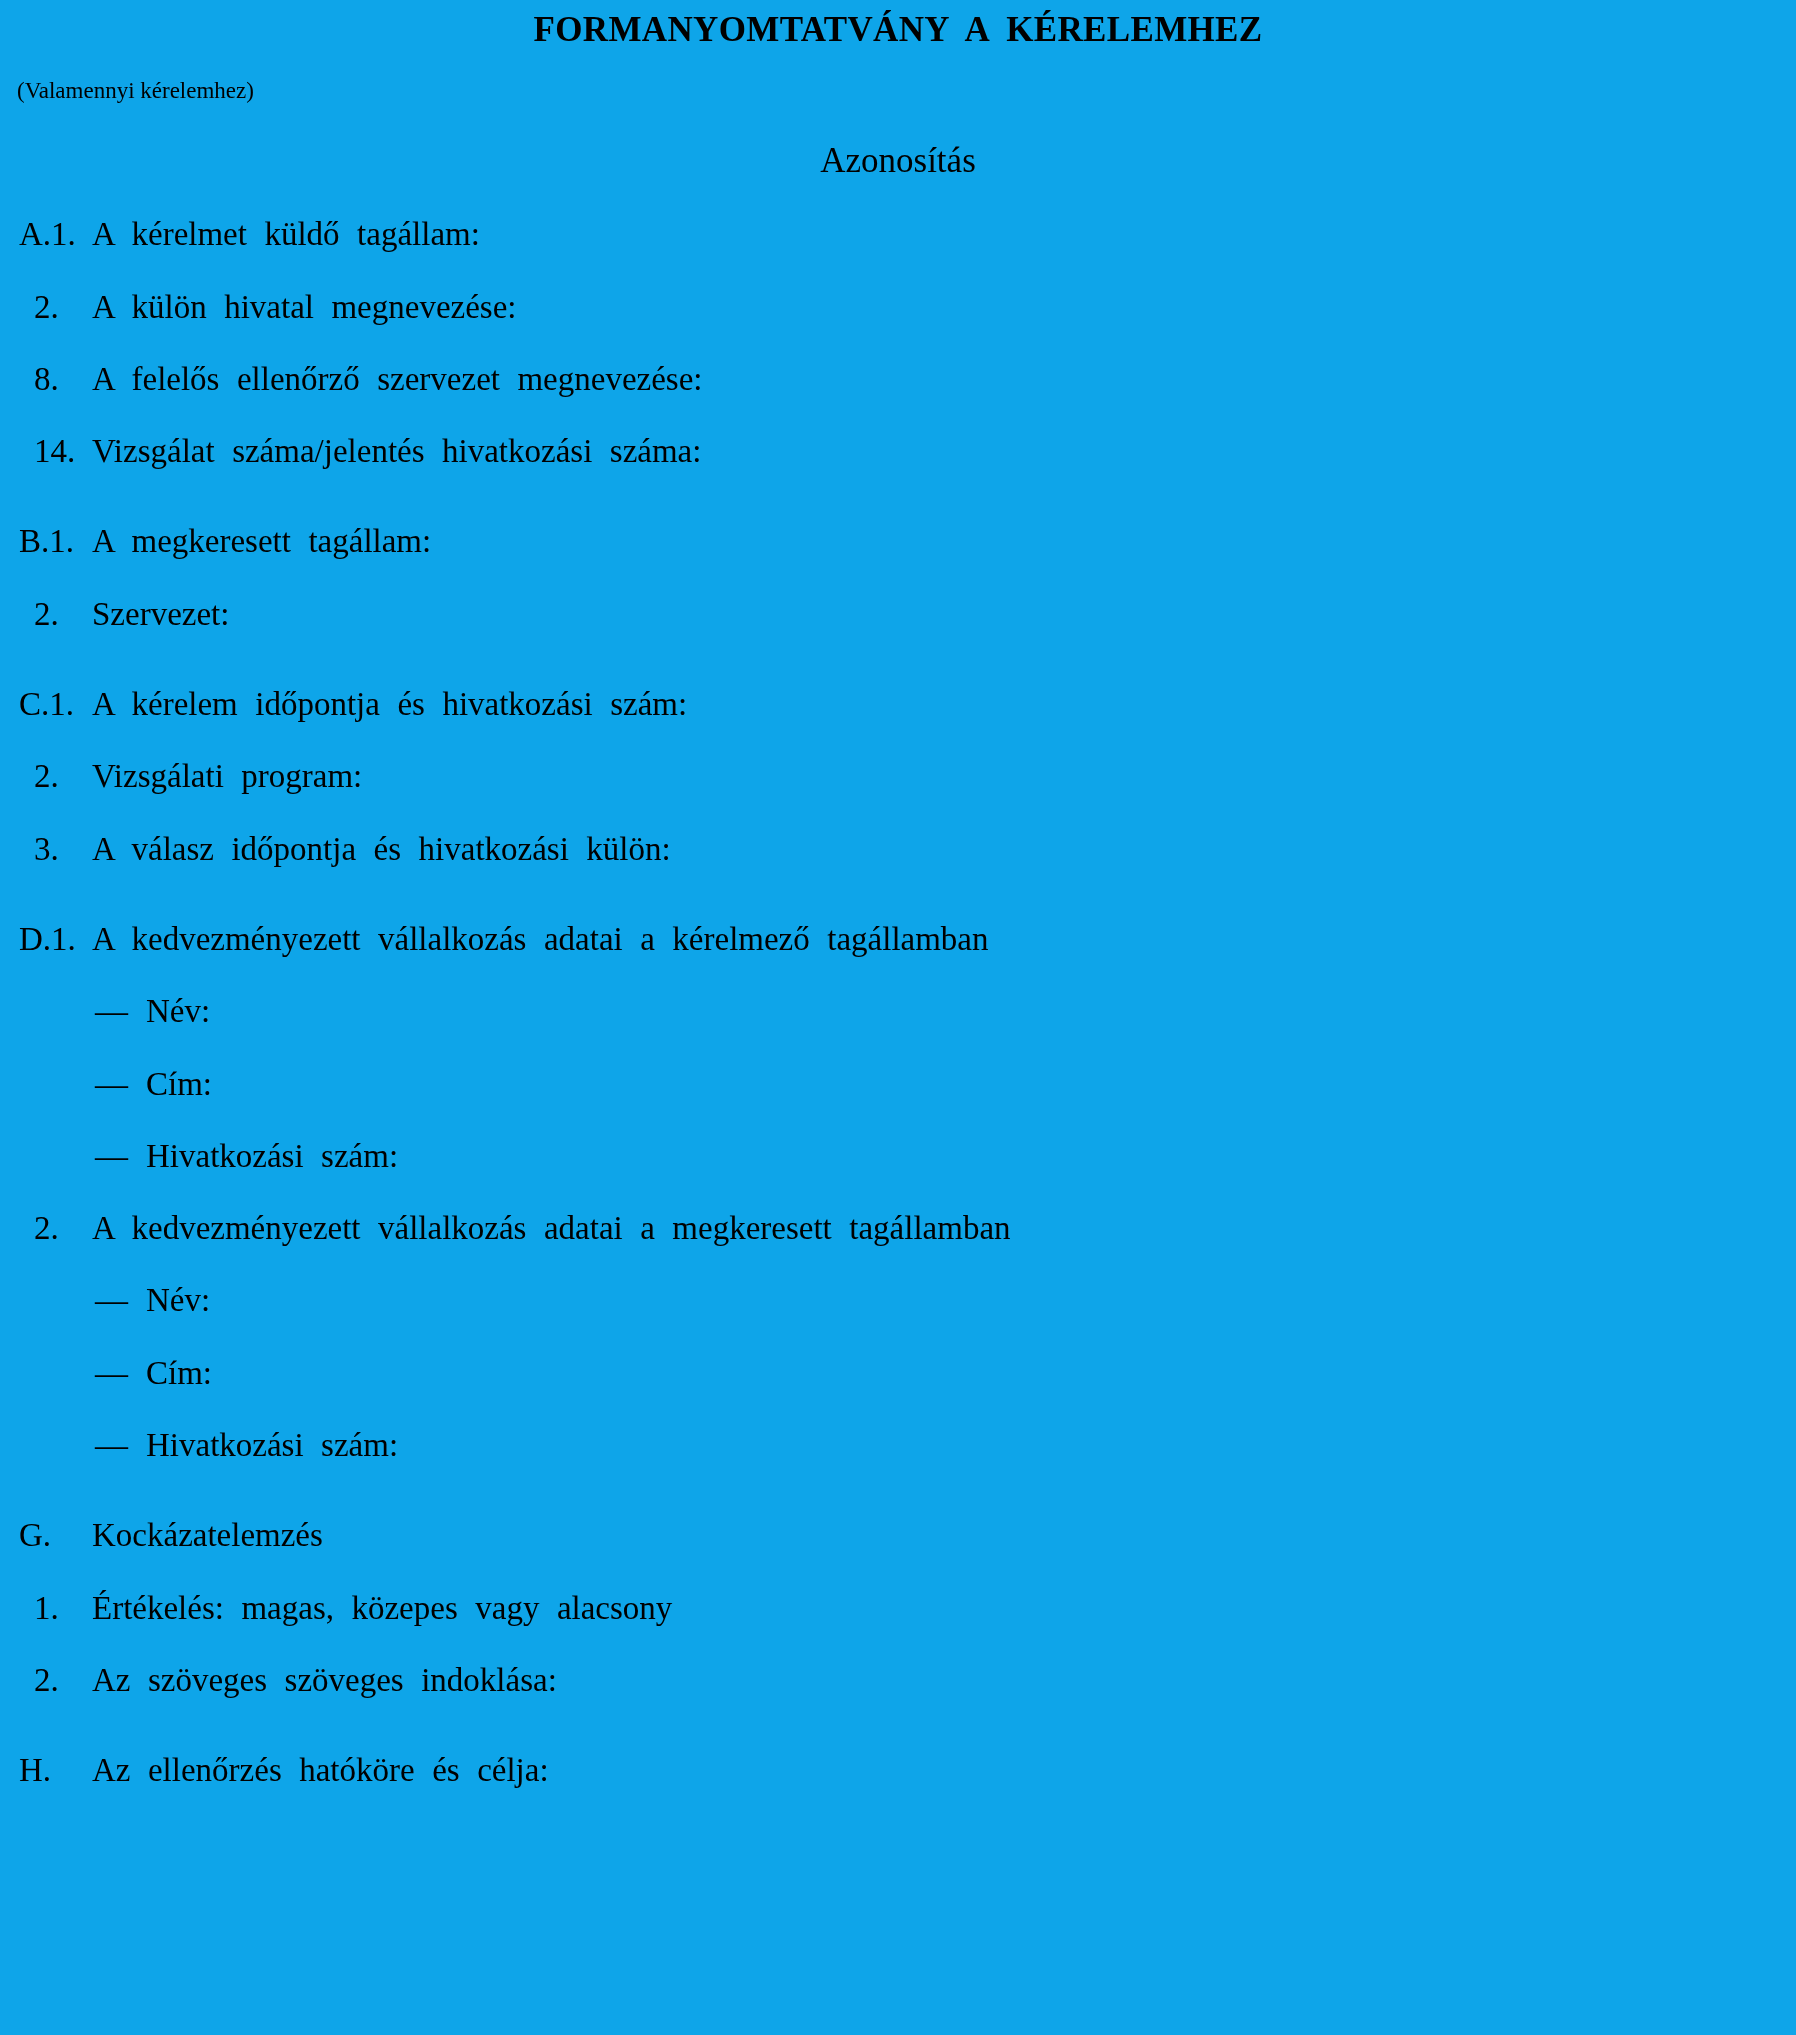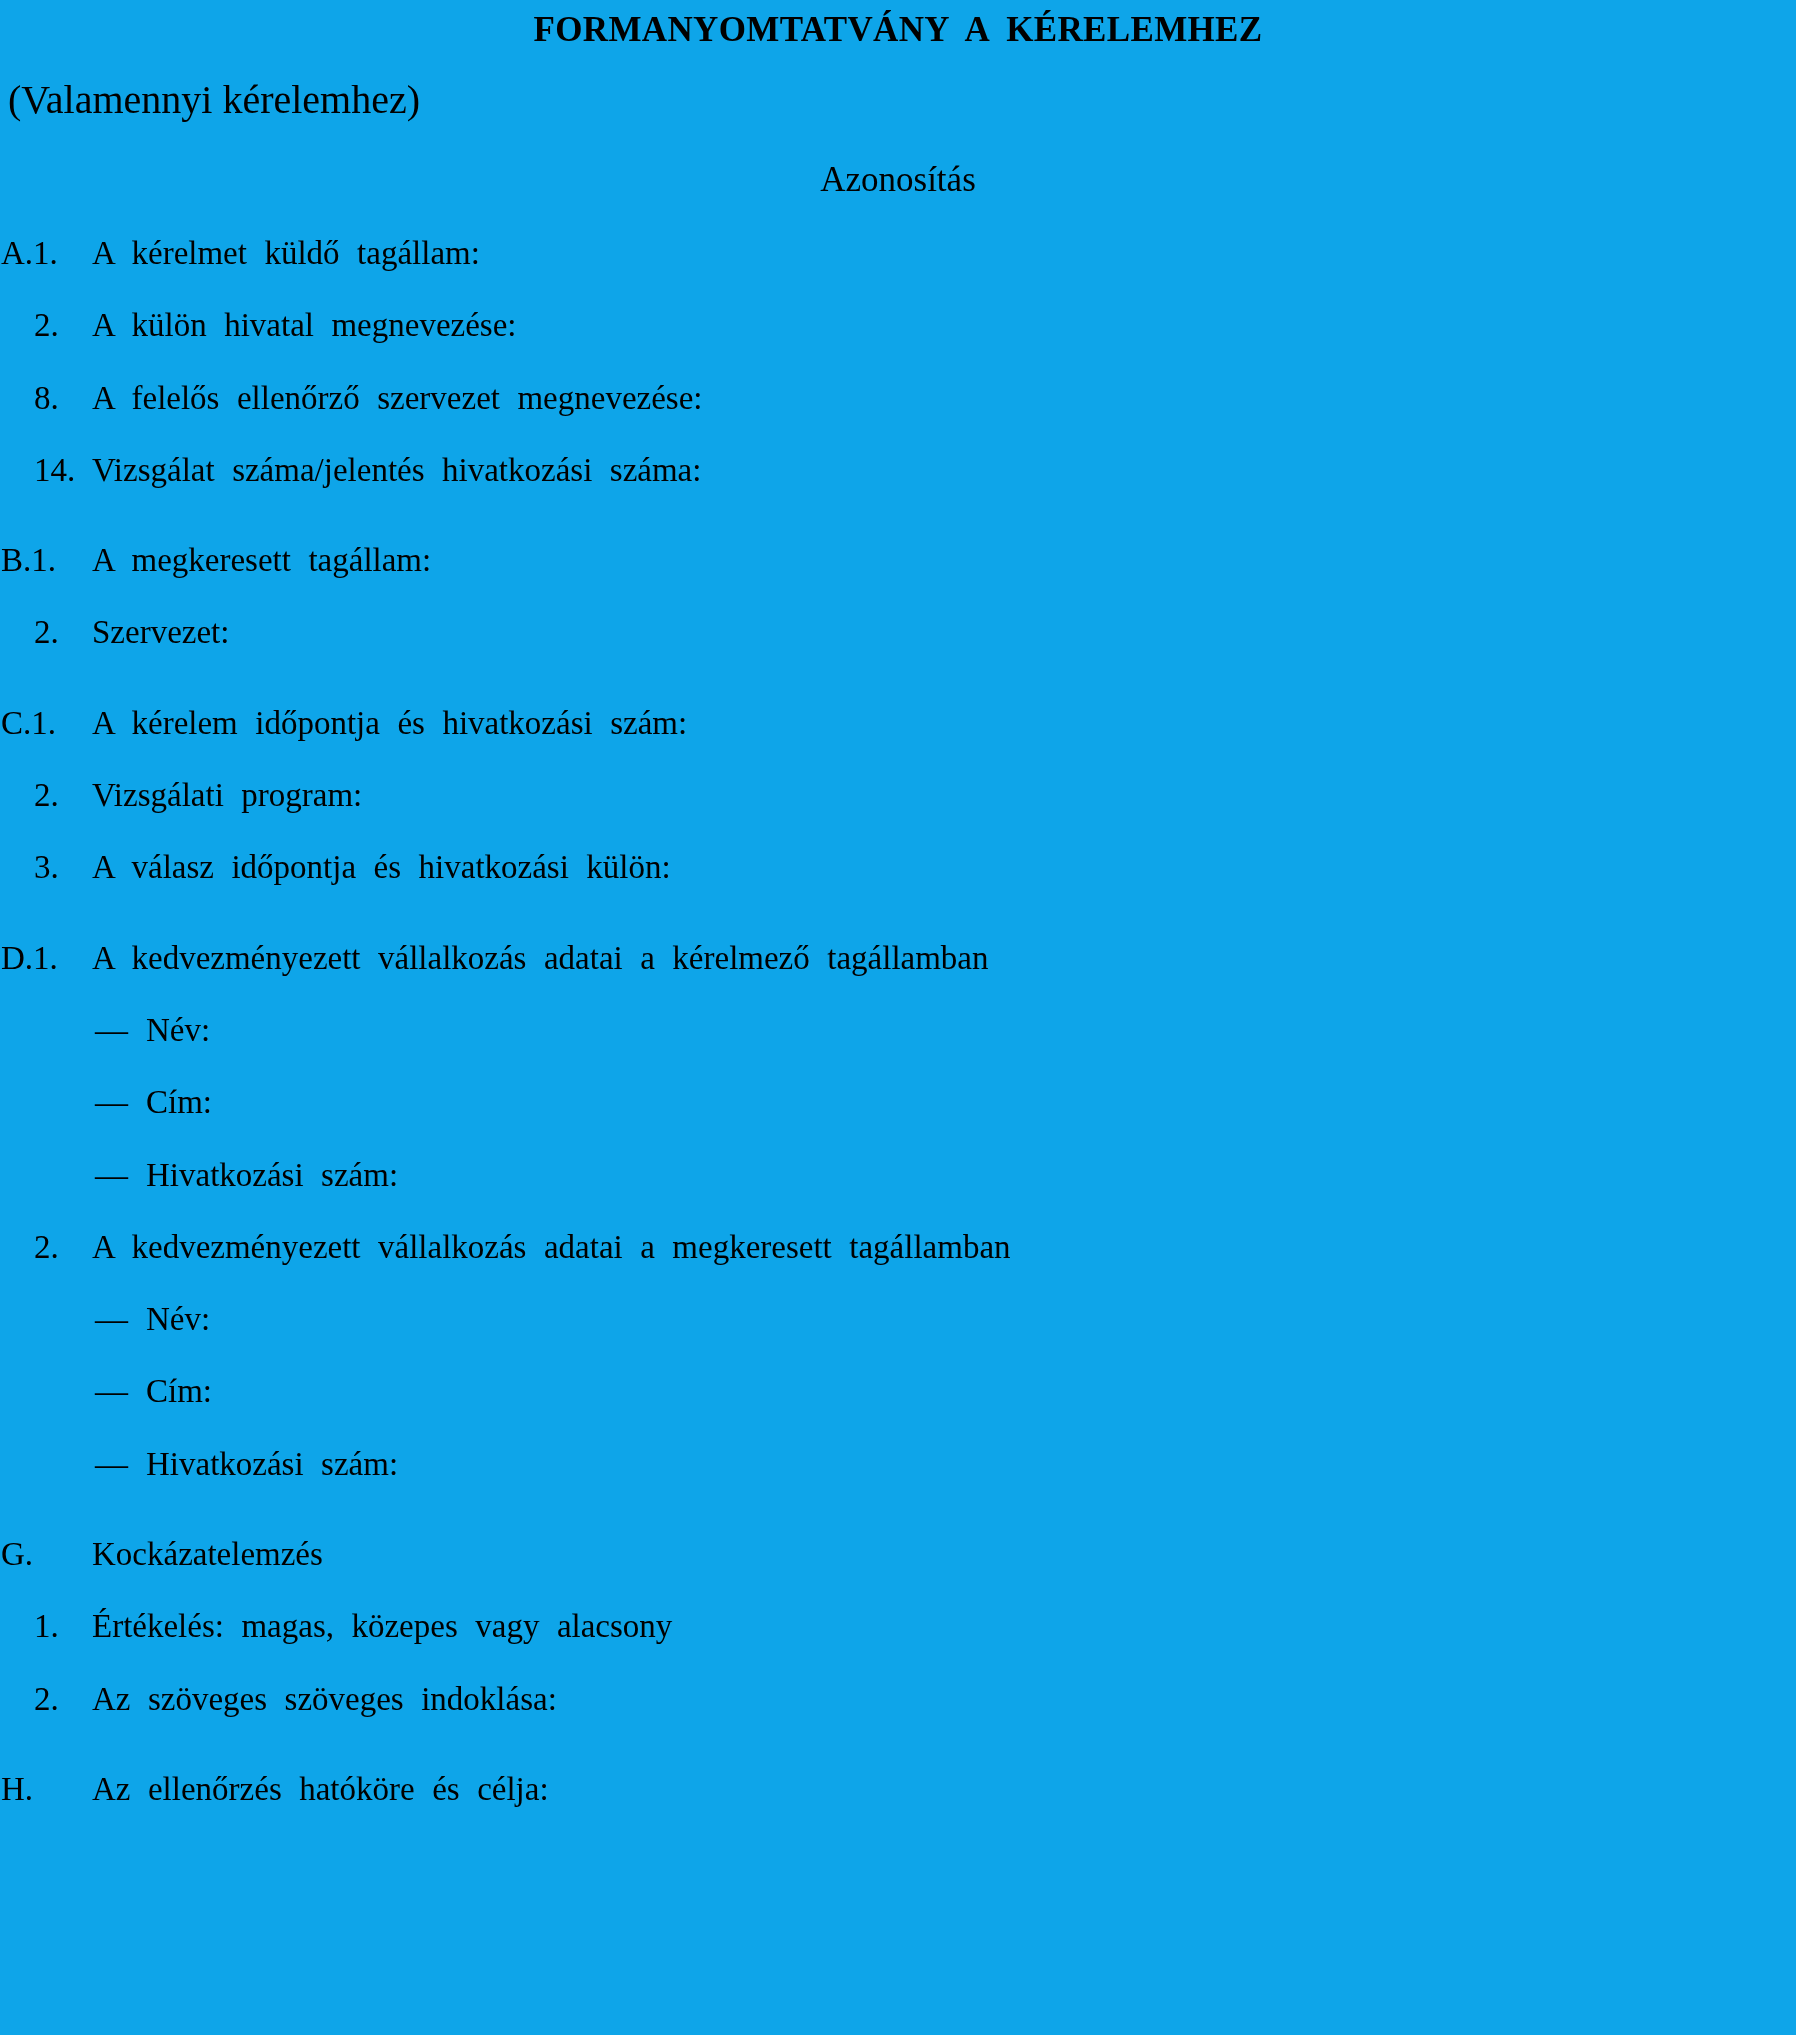--- a/index.html
+++ b/index.html
@@ -21,24 +21,24 @@
   .title {
     text-align: center;
     font-weight: bold;
     font-size: 35px;
     line-height: 1.1;
     margin: 0 0 28px 0;
     letter-spacing: 0.01em;
     word-spacing: 0.25em;
   }
   .subtitle {
-    font-size: 40px;
+    font-size: 23px;
     line-height: 1.1;
     margin: 0 0 39px 0;
-    padding-left: 8px;
+    padding-left: 17px;
   }
   .heading {
     text-align: center;
     font-weight: normal;
     font-size: 35px;
     line-height: 1.1;
     margin: 0 0 36px 0;
   }
   .section {
     margin-bottom: 54px;
@@ -46,21 +46,21 @@
   .row {
     display: flex;
     font-size: 33px;
     line-height: 1.1;
     margin-bottom: 36px;
     word-spacing: 0.28em;
   }
   .num {
     flex: 0 0 92px;
     box-sizing: border-box;
-    padding-left: 1px;
+    padding-left: 19px;
   }
   .num.sub {
     padding-left: 34px;
   }
   .dash-row {
     display: flex;
     font-size: 33px;
     line-height: 1.1;
     margin-bottom: 36px;
     padding-left: 95px;

